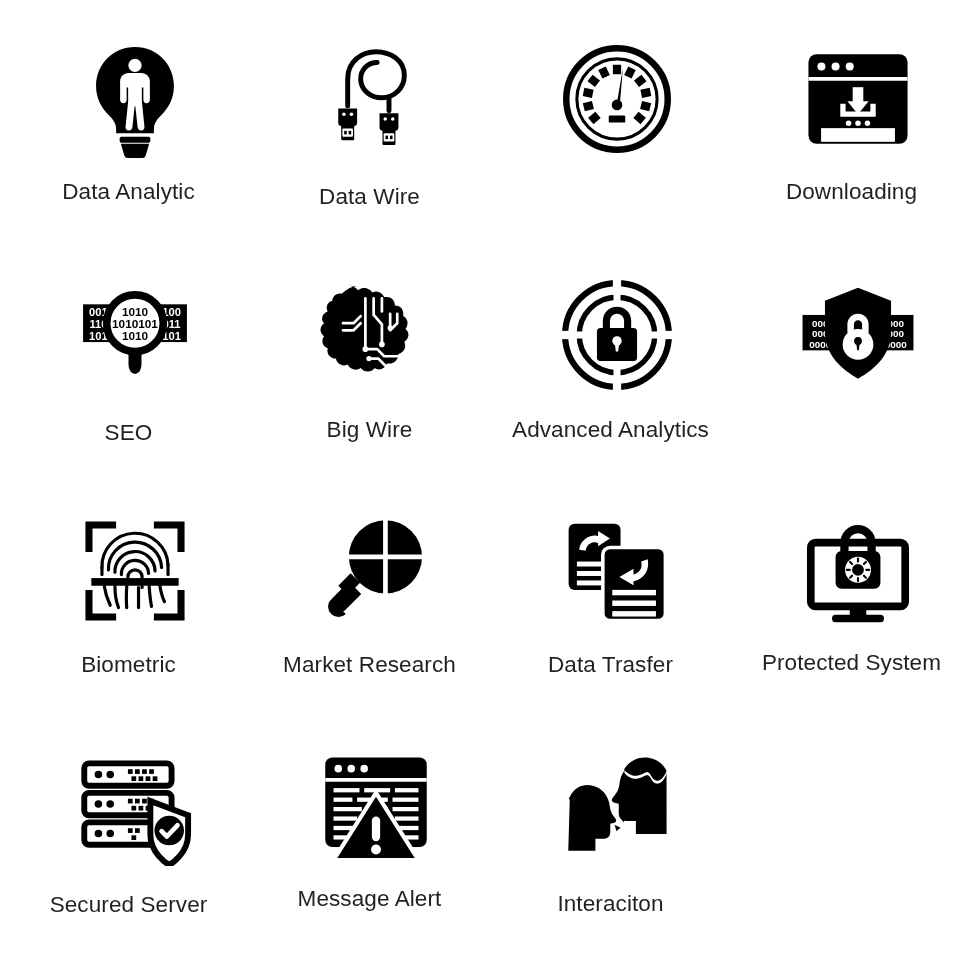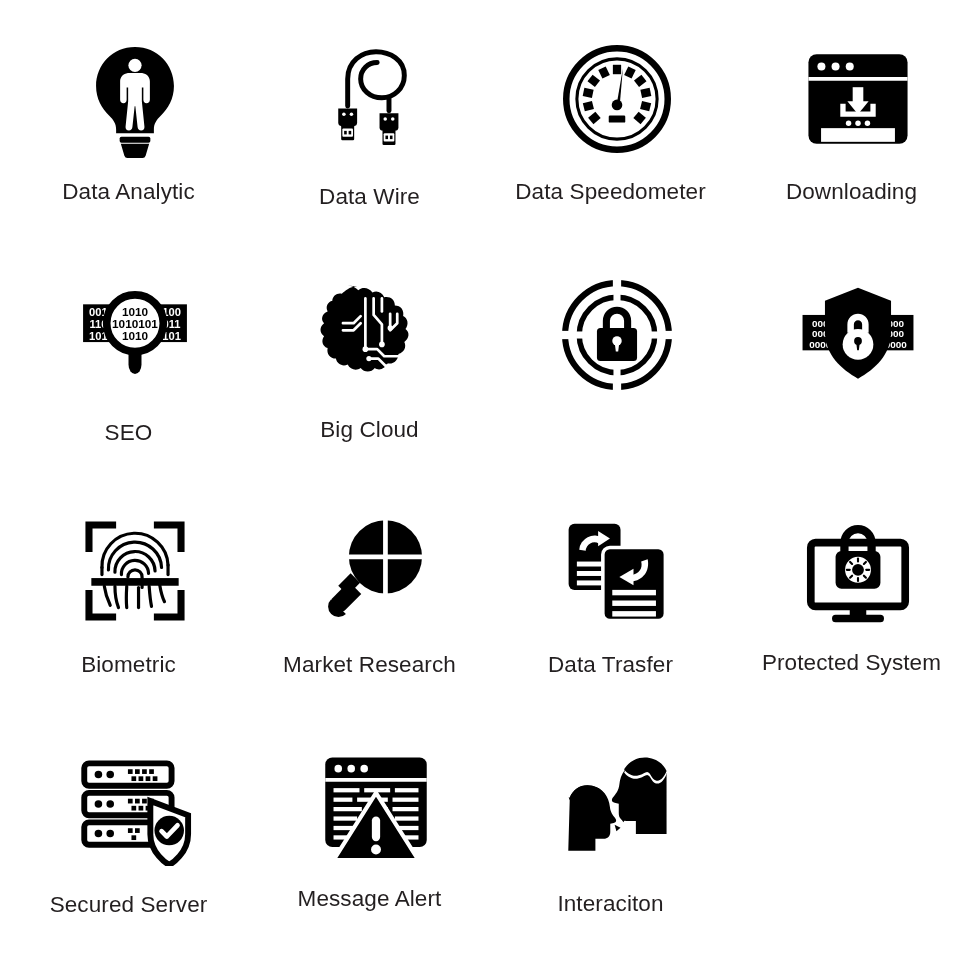--- a/index.html
+++ b/index.html
@@ -153,21 +153,20 @@
             </g>
     <g transform="rotate(130 50 50)">
               <line x1="50" y1="21" x2="50" y2="29"></line>
             </g>
   </g>
   <path d="M50 53 L55 24 L52.5 53 Z" fill="#000"></path>
   <circle cx="50" cy="55" r="4.5" fill="#000"></circle>
   <rect x="43" y="64" width="14" height="6" rx="1" fill="#000"></rect>
 </svg>
       </div>
-      <div class="icon-label">Data Speedometer</div>
     </div>
     <div class="icon-cell row-1 cell-r1c4">
       <div class="icon-art">
 <svg viewBox="0 0 100 100" xmlns="http://www.w3.org/2000/svg">
   <rect x="8" y="12" width="84" height="76" rx="7" fill="#000"></rect>
   <line x1="8" y1="33" x2="92" y2="33" stroke="#fff" stroke-width="3.2"></line>
   <circle cx="19" cy="22.5" r="3.4" fill="#fff"></circle>
   <circle cx="31" cy="22.5" r="3.4" fill="#fff"></circle>
   <circle cx="43" cy="22.5" r="3.4" fill="#fff"></circle>
   <g fill="#fff">
@@ -228,21 +227,21 @@
     <path d="M44 70 L52 70 L58 76 L72 76"></path>
   </g>
   <g fill="#fff">
     <circle cx="41" cy="62" r="2.4"></circle>
     <circle cx="55" cy="58" r="2.4"></circle>
     <circle cx="62" cy="44" r="2.2"></circle>
     <circle cx="44" cy="70" r="2.2"></circle>
   </g>
 </svg>
       </div>
-      <div class="icon-label">Big Cloud</div>
+      <div class="icon-label">Big Wire</div>
     </div>
     <div class="icon-cell row-2 cell-r2c3">
       <div class="icon-art">
 <svg viewBox="0 0 100 100" xmlns="http://www.w3.org/2000/svg">
   <g fill="none" stroke="#000" stroke-width="5.2" stroke-linecap="butt">
     <path d="M50 6 A44 44 0 0 1 94 50"></path>
     <path d="M94 50 A44 44 0 0 1 50 94"></path>
     <path d="M50 94 A44 44 0 0 1 6 50"></path>
     <path d="M6 50 A44 44 0 0 1 50 6"></path>
   </g>
@@ -270,20 +269,21 @@
     <line x1="90" y1="50" x2="98" y2="50"></line>
   </g>
   <g stroke="#fff" stroke-width="6">
     <line x1="50" y1="14" x2="50" y2="22"></line>
     <line x1="50" y1="78" x2="50" y2="86"></line>
     <line x1="14" y1="50" x2="22" y2="50"></line>
     <line x1="78" y1="50" x2="86" y2="50"></line>
   </g>
 </svg>
       </div>
+      <div class="icon-label">Advanced Analytics</div>
     </div>
     <div class="icon-cell row-2 cell-r2c4">
       <div class="icon-art">
 <svg viewBox="0 0 100 100" xmlns="http://www.w3.org/2000/svg">
   <rect x="3" y="33" width="30" height="30" fill="#000"></rect>
   <rect x="67" y="33" width="30" height="30" fill="#000"></rect>
   <g fill="#fff" font-family="Liberation Sans, sans-serif" font-size="8.4" font-weight="700" text-anchor="middle">
     <text x="18" y="43">000</text>
     <text x="18" y="52">000</text>
     <text x="18" y="61">0000</text>

